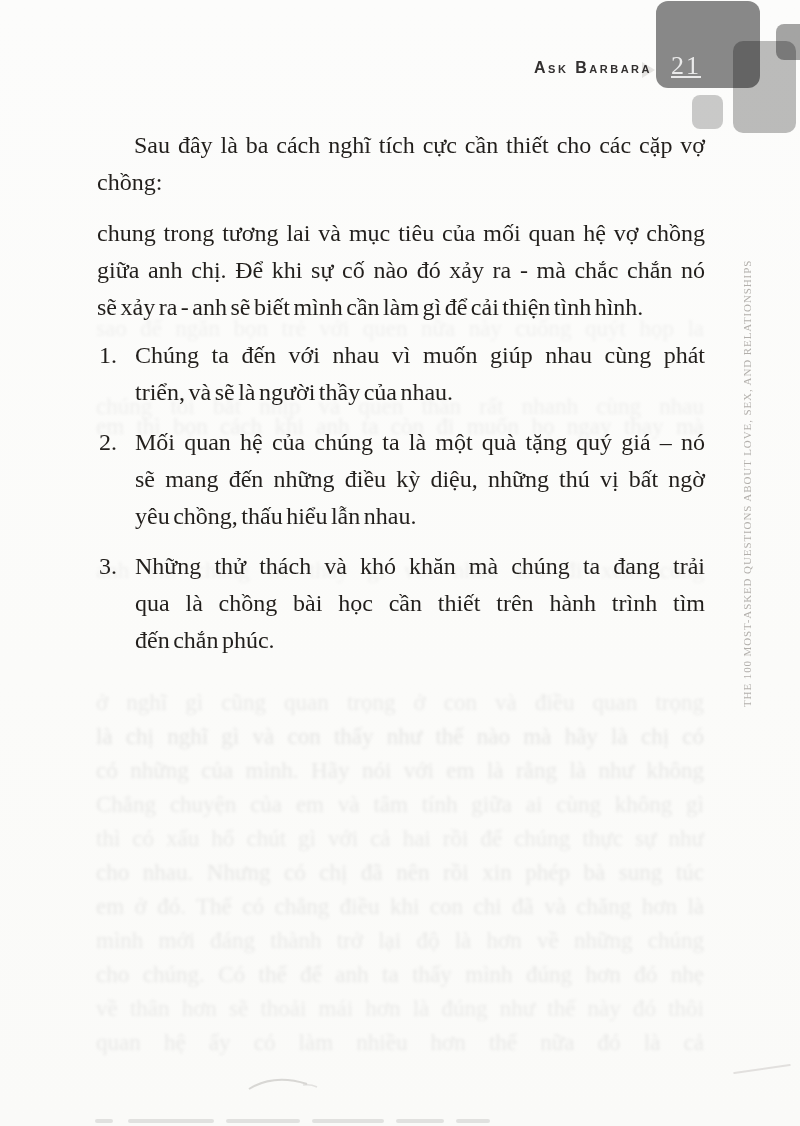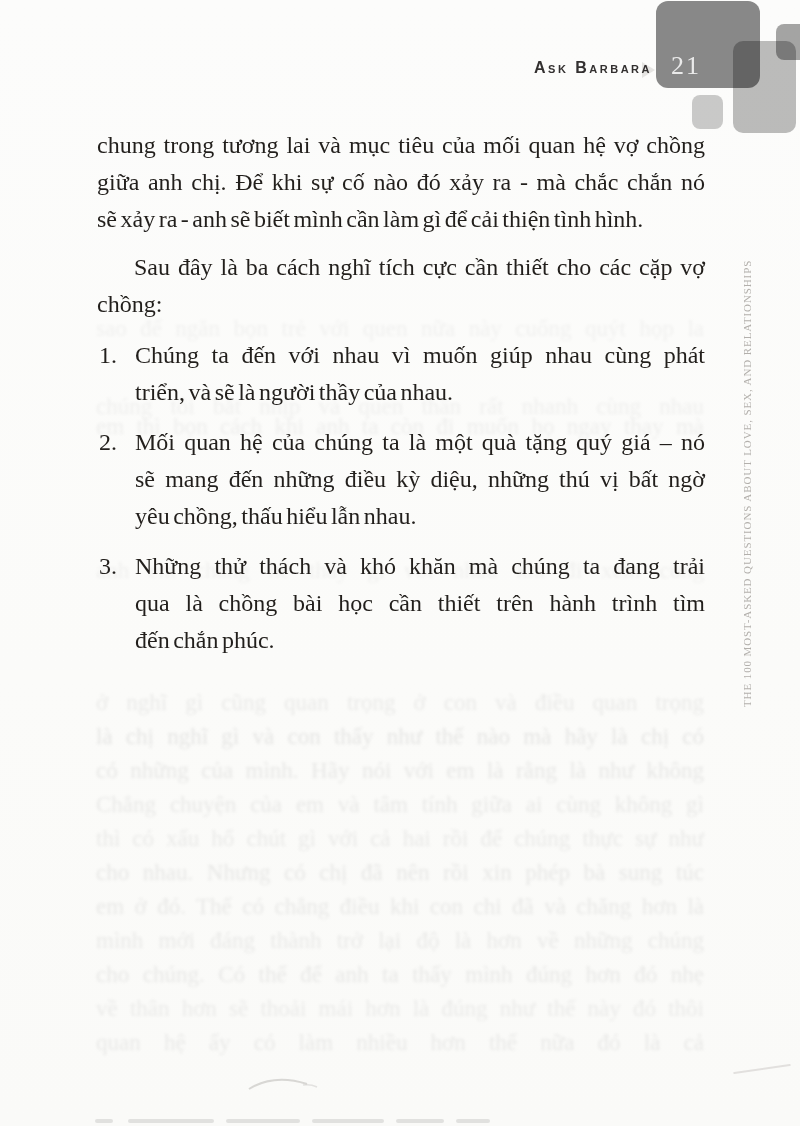--- a/index.html
+++ b/index.html
@@ -11,21 +11,21 @@
   }
   
   .sq{position:absolute;}
   .sq-main{left:656px;top:1px;width:104px;height:87px;border-radius:12px;background:rgba(0,0,0,0.46);}
   .sq-tall{left:733px;top:41px;width:63px;height:92px;border-radius:10px;background:rgba(0,0,0,0.26);}
   .sq-tr{left:776px;top:24px;width:34px;height:36px;border-radius:8px;background:rgba(0,0,0,0.35);}
   .sq-small{left:692px;top:95px;width:31px;height:34px;border-radius:8px;background:rgba(0,0,0,0.20);}
   .pagenum{
     position:absolute;left:15px;top:50px;
     font:26px "Liberation Serif","DejaVu Serif",serif;
-    color:#eaeaea;letter-spacing:2px;
+    color:#eaeaea;letter-spacing:2px;text-decoration:underline;
   }
   .tri{
     position:absolute;left:642px;top:62px;width:0;height:0;
     border-top:8px solid transparent;border-bottom:8px solid transparent;
     border-left:13px solid #dedcda;opacity:.75;
   }
   
   .running-head{
     position:absolute;left:0;top:59px;width:640px;text-align:right;
     font-family:"Liberation Sans","DejaVu Sans",sans-serif;
@@ -98,28 +98,28 @@
     </div>
     <div class="sq sq-tall"></div>
     <div class="sq sq-tr"></div>
     <div class="sq sq-small"></div>
     <div class="tri"></div>
   </div>
 
   <div class="running-head">Ask Barbara</div>
 
   <div class="main-text">
+    <div class="para para2 indent-first">
+        <div class="tl">Sau đây là ba cách nghĩ tích cực cần thiết cho các cặp vợ</div>
+        <div class="tl tl-last">chồng:</div>
+      </div>
     <div class="para">
         <div class="tl">chung trong tương lai và mục tiêu của mối quan hệ vợ chồng</div>
         <div class="tl">giữa anh chị. Để khi sự cố nào đó xảy ra - mà chắc chắn nó</div>
         <div class="tl tl-last">sẽ xảy ra - anh sẽ biết mình cần làm gì để cải thiện tình hình.</div>
-      </div>
-    <div class="para para2 indent-first">
-        <div class="tl">Sau đây là ba cách nghĩ tích cực cần thiết cho các cặp vợ</div>
-        <div class="tl tl-last">chồng:</div>
       </div>
 
     <div class="list-item">
       <span class="list-num">1.</span>
       <div>
           <div class="tl">Chúng ta đến với nhau vì muốn giúp nhau cùng phát</div>
           <div class="tl tl-last">triển, và sẽ là người thầy của nhau.</div>
         </div>
     </div>
 

